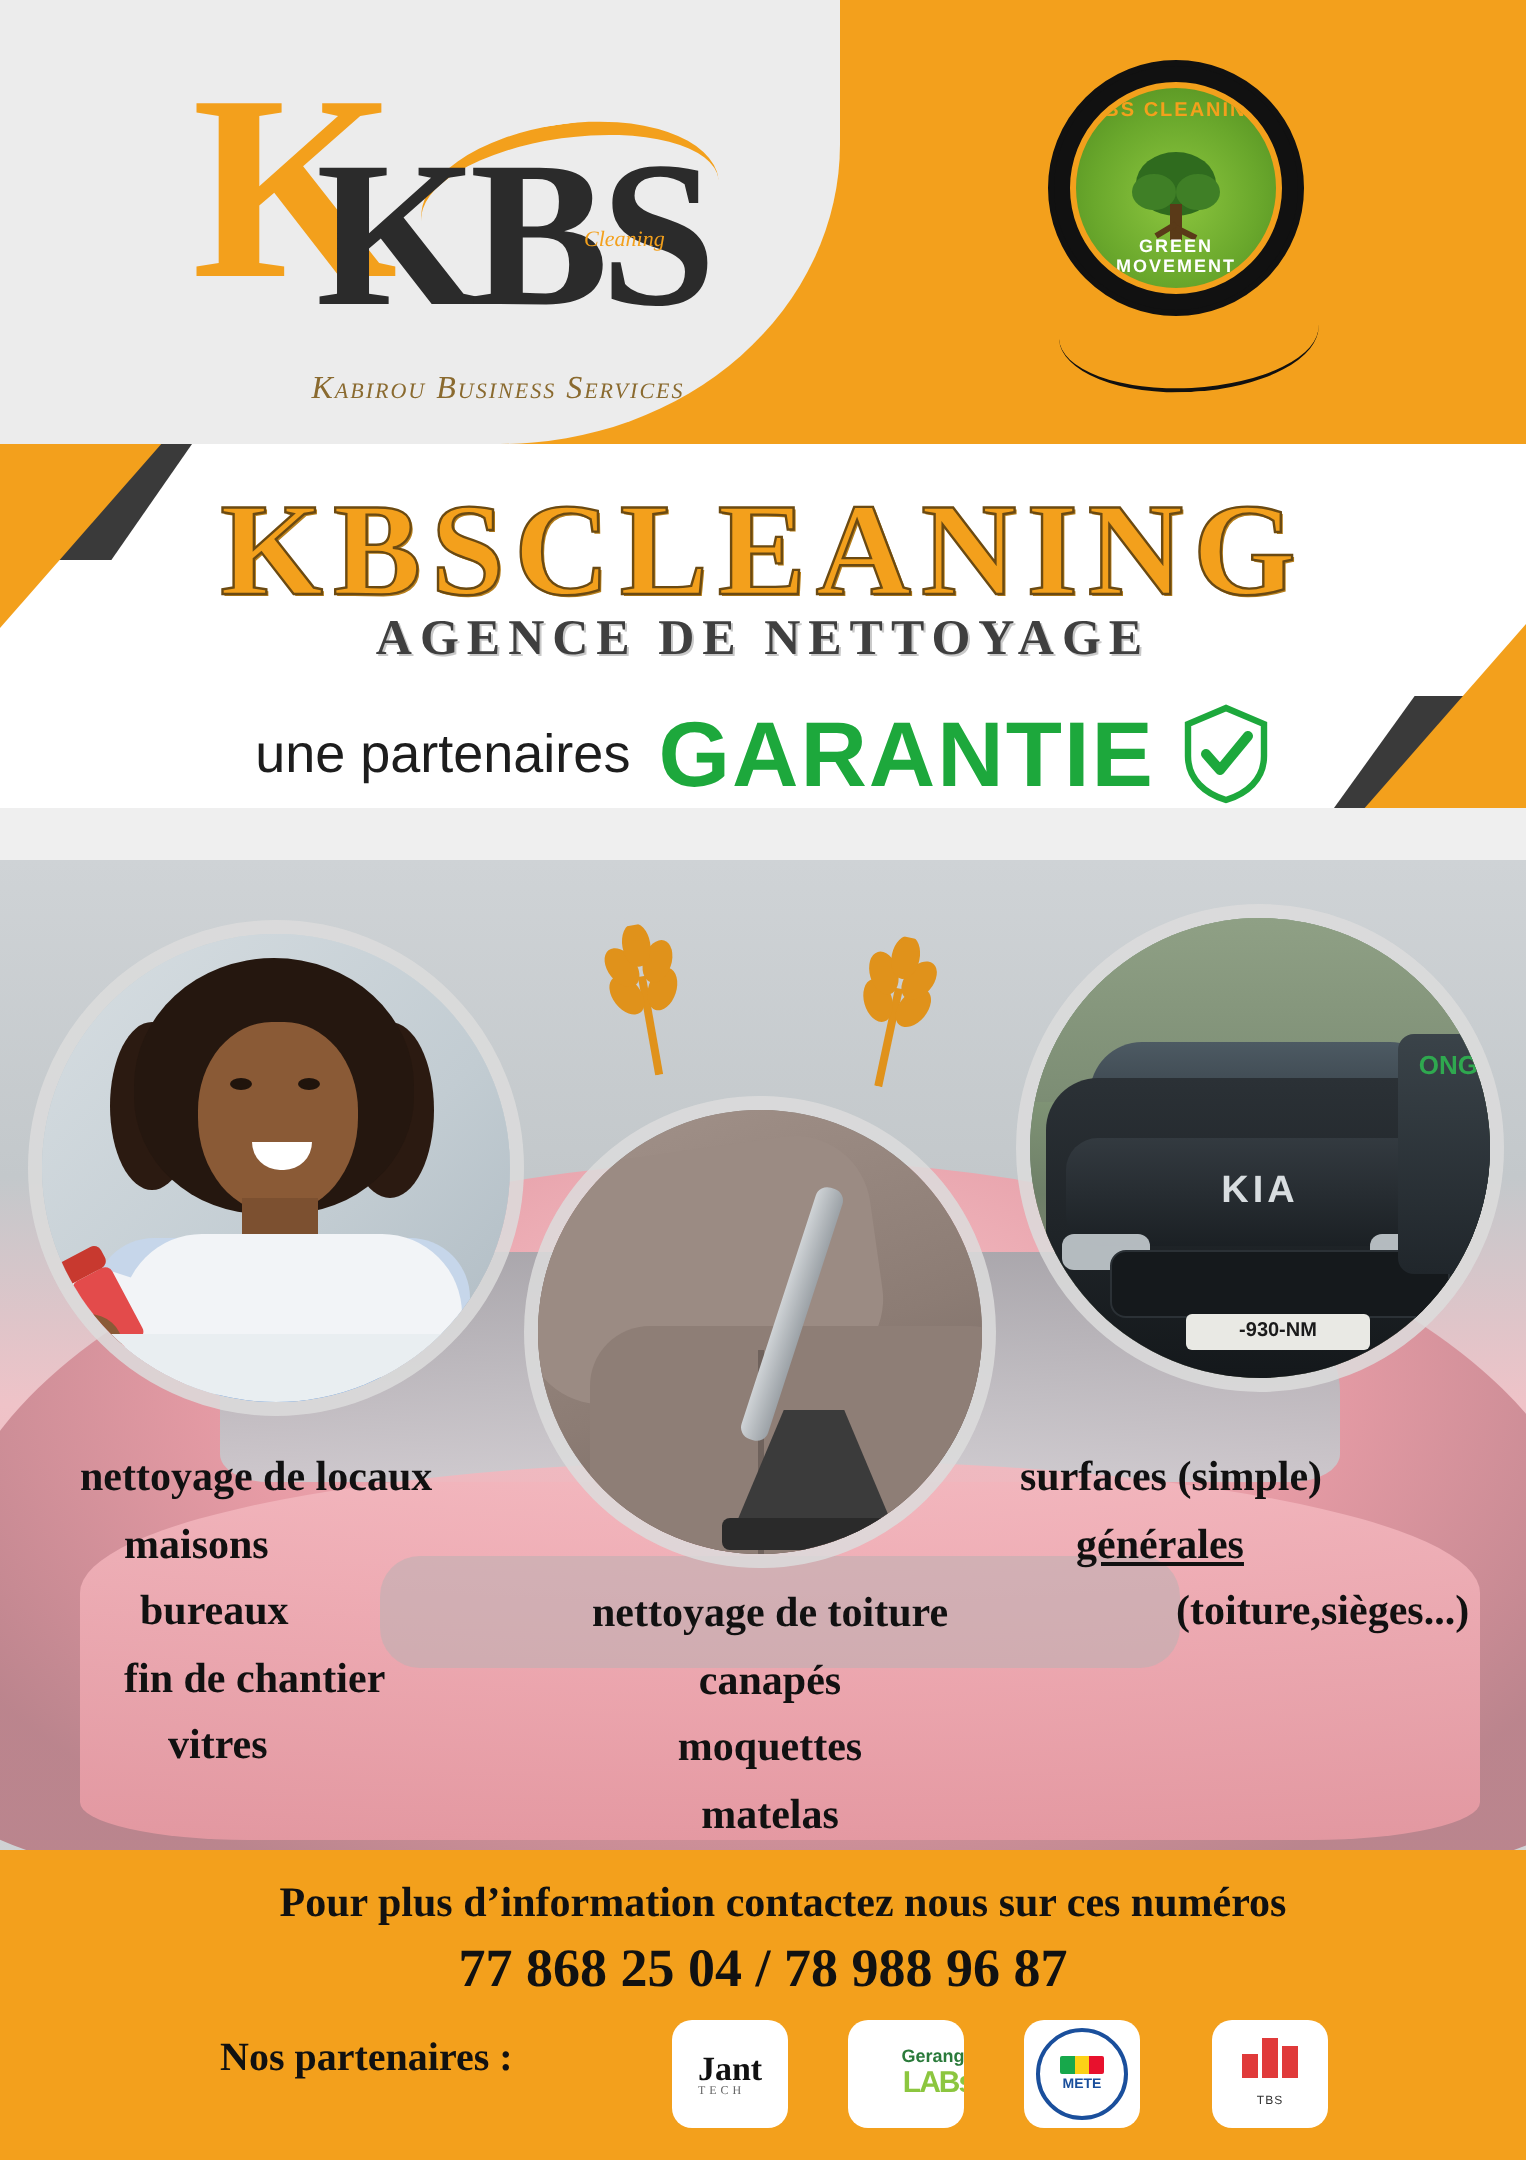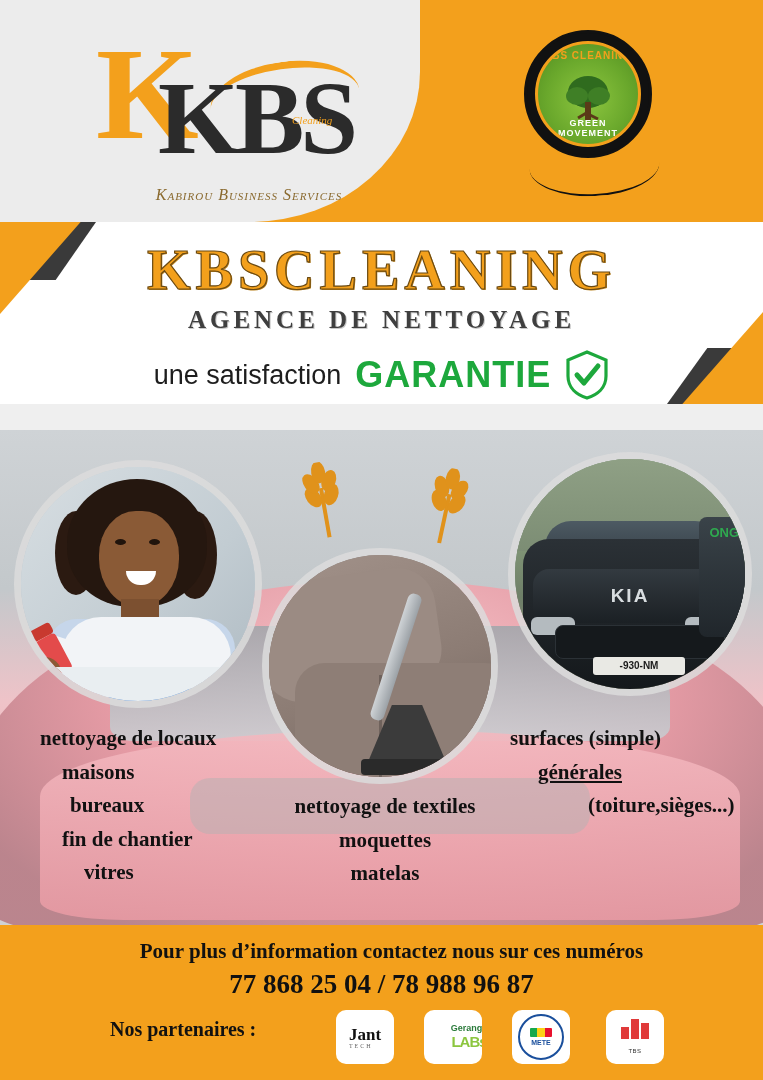--- a/index.html
+++ b/index.html
@@ -110,38 +110,38 @@
   }
   .band-orange-right {
     position:absolute; top:312px; left:651px; width:112px; height:92px;
     background:#F3A01C;
     clip-path:polygon(100% 0, 100% 100%, 28% 100%);
   }
 
   .kbs-title {
     position:absolute; top:238px; left:0; width:763px; text-align:center;
     font-family:"Liberation Serif", serif;
-    font-size:56px; font-weight:bold; letter-spacing:5px;
+    font-size:66px; font-weight:bold; letter-spacing:5px;
     color:#F3A01C;
     -webkit-text-stroke:1.2px #6b4a12;
     text-shadow:1px 1px 0 #b9801c;
   }
   .agency-title {
     position:absolute; top:306px; left:0; width:763px; text-align:center;
     font-family:"Liberation Serif", serif;
     font-size:25px; font-weight:bold; letter-spacing:4px;
     color:#3f3f3f;
     text-shadow:1px 1px 0 #c9c9c9;
   }
   .satisfaction-row {
     position:absolute; top:350px; left:0; width:763px;
     display:flex; align-items:center; justify-content:center; gap:14px;
   }
   .sat-text { font-size:27px; color:#1d1d1d; }
-  .sat-garantie { font-size:36px; font-weight:bold; color:#1DA83C; letter-spacing:1px; }
+  .sat-garantie { font-size:46px; font-weight:bold; color:#1DA83C; letter-spacing:1px; }
   .shield { width:44px; height:50px; }
 
   .gray-strip {
     position:absolute; top:404px; left:0; width:763px; height:26px;
     background:#EFEFEF;
   }
 
   
   .body-area {
     position:absolute; top:430px; left:0; width:763px; height:495px;
@@ -325,21 +325,21 @@
   <div class="titleband"></div>
   <div class="band-dark-left"></div>
   <div class="band-orange-left"></div>
   <div class="band-dark-right"></div>
   <div class="band-orange-right"></div>
 
   <div class="kbs-title">KBSCLEANING</div>
   <div class="agency-title">AGENCE DE NETTOYAGE</div>
 
   <div class="satisfaction-row">
-    <span class="sat-text">une satisfaction</span>
+    <span class="sat-text">une partenaires</span>
     <span class="sat-garantie">GARANTIE</span>
     <svg class="shield" viewBox="0 0 44 50">
       <path d="M22 2 L41 10 V26 C41 38 32 45 22 48 C12 45 3 38 3 26 V10 Z" fill="none" stroke="#1DA83C" stroke-width="3.2"></path>
       <path d="M12 25 L19 33 L33 16" fill="none" stroke="#1DA83C" stroke-width="5" stroke-linecap="round" stroke-linejoin="round"></path>
     </svg>
   </div>
 
   <div class="gray-strip"></div>
 
   <div class="body-area">
@@ -424,21 +424,22 @@
 
   <div class="svc svc-left">
     <div>nettoyage de locaux</div>
     <div>maisons</div>
     <div>bureaux</div>
     <div>fin de chantier</div>
     <div>vitres</div>
   </div>
 
   <div class="svc svc-mid">
-    <div>nettoyage de textiles</div>
+    <div>nettoyage de toiture</div>
+    <div>canapés</div>
     <div>moquettes</div>
     <div>matelas</div>
   </div>
 
   <div class="svc svc-right">
     <div>surfaces (simple)</div>
     <div>générales</div>
     <div>(toiture,sièges...)</div>
   </div>
 

